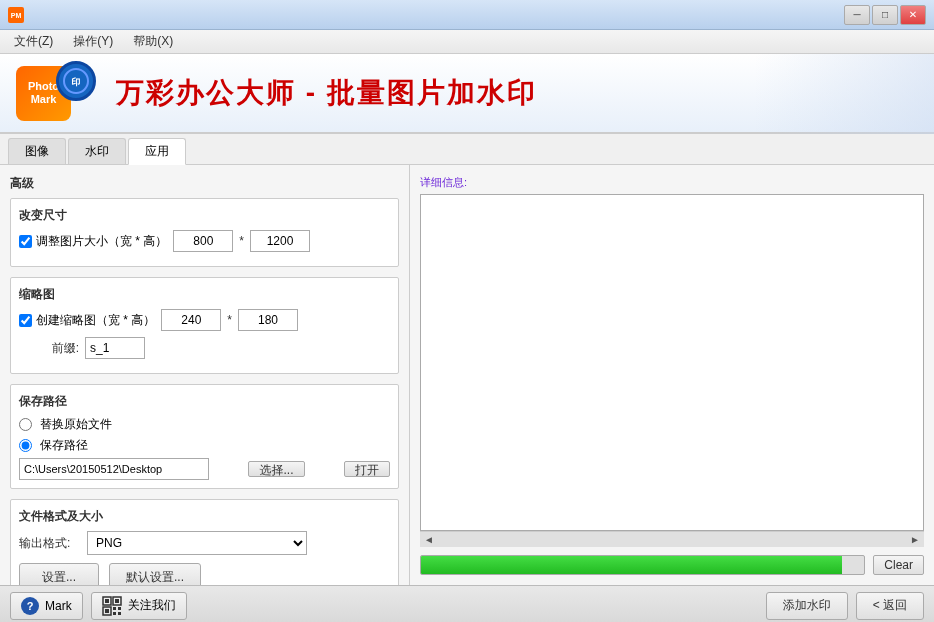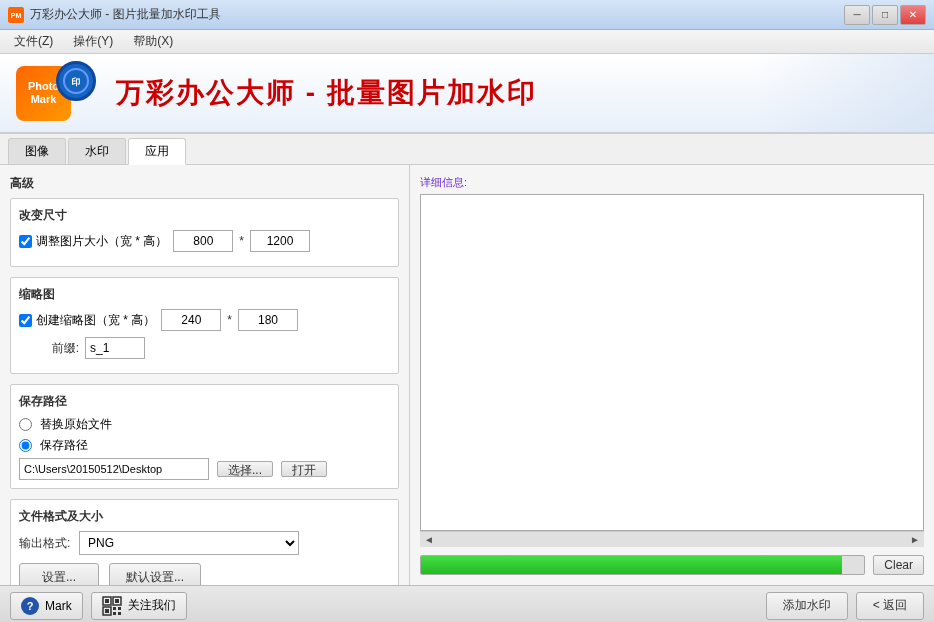--- a/index.html
+++ b/index.html
@@ -246,20 +246,21 @@
 
     input[type="radio"] {
       cursor: pointer;
     }
 
     .path-row {
       display: flex;
       align-items: center;
       gap: 8px;
       margin-top: 4px;
+      justify-content: space-between;
     }
 
     .path-input {
       width: 190px;
       height: 22px;
       border: 1px solid #aaa;
       padding: 2px 4px;
       font-size: 11px;
     }
 
@@ -270,20 +271,21 @@
       background: linear-gradient(to bottom, #f5f5f5, #e0e0e0);
       font-size: 12px;
       cursor: pointer;
       border-radius: 2px;
       color: #333;
     }
 
     .format-row {
       display: flex;
       align-items: center;
+      gap: 8px;
       margin-bottom: 8px;
     }
 
     .format-label {
       font-size: 12px;
       color: #333;
       width: 60px;
     }
 
     .format-select {
@@ -476,21 +478,20 @@
 <body>
 
 <div class="title-bar">
   <div class="title-bar-left">
     <div class="title-bar-icon">
       <svg width="16" height="16" viewBox="0 0 16 16">
         <rect width="16" height="16" fill="#ff6600" rx="2"></rect>
         <text x="8" y="11" font-size="7" fill="white" text-anchor="middle" font-weight="bold">PM</text>
       </svg>
     </div>
-    <span class="title-bar-text">万彩办公大师 - 图片批量加水印工具</span>
   </div>
   <div class="title-bar-controls">
     <div class="title-btn">─</div>
     <div class="title-btn">□</div>
     <div class="title-btn close">✕</div>
   </div>
 </div>
 
 <div class="menu-bar">
   <span class="menu-item">文件(Z)</span>

